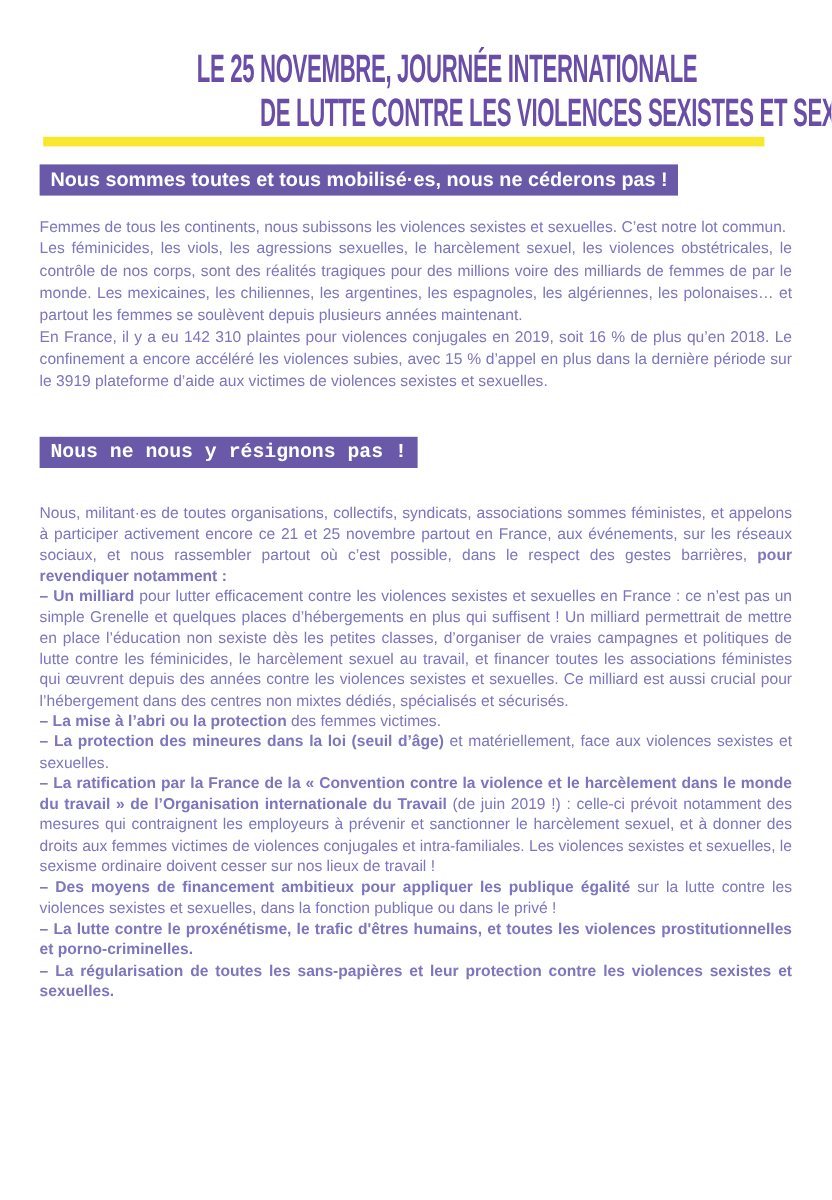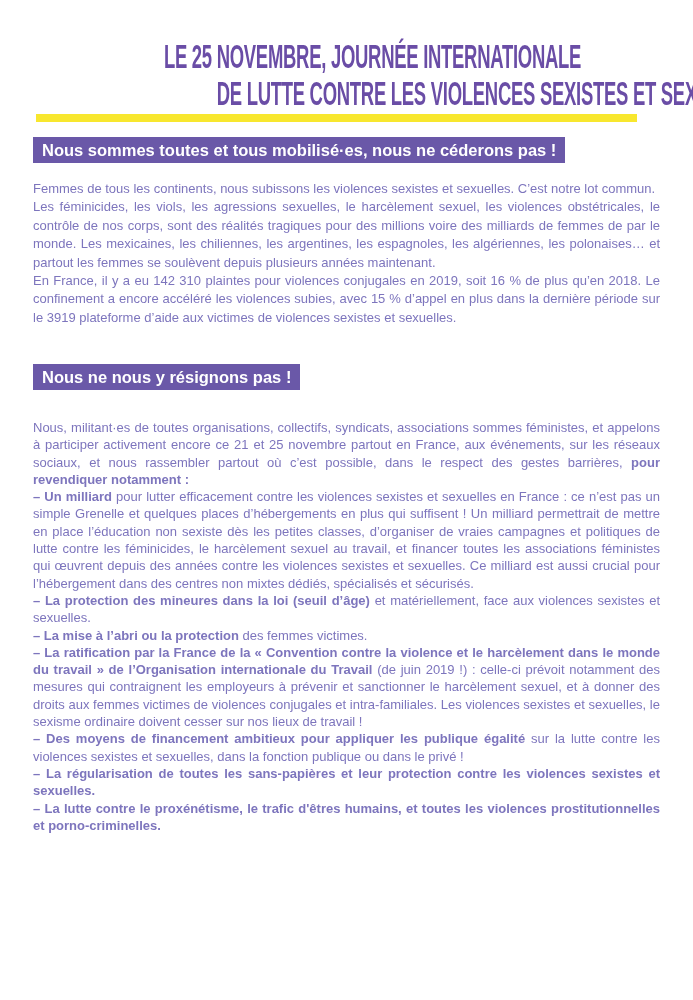--- a/index.html
+++ b/index.html
@@ -21,21 +21,21 @@
     display:inline-block;white-space:nowrap;font-weight:bold;font-size:33px;
     letter-spacing:-0.5px;transform:scaleX(0.56);transform-origin:50% 50%;
   }
   .rule-yellow{position:absolute;left:36px;top:114px;width:601px;height:8px;background:var(--highlight_yellow);}
   
   .banner{
     position:absolute;background:var(--banner_purple);color:#ffffff;font-weight:bold;
     font-size:16.5px;line-height:26px;height:26px;padding:0 9px;white-space:nowrap;
   }
   .banner1{left:17px;top:137px;margin-left:16px;}
-  .banner2{left:33px;top:364px;}
+  .banner2{left:33px;top:364px;font-family:Liberation Mono, monospace;}
   
   .sec{
     position:absolute;left:33px;width:627px;color:var(--body_purple);
     font-size:13px;text-align:justify;
   }
   .sec p{margin:0;padding:0;}
   .sec1{top:168px;line-height:18.4px;margin-top:12px;}
   .sec2{top:395px;line-height:17.3px;margin-top:24px;}
   .sec b{font-weight:bold;}
   
@@ -72,26 +72,26 @@
     </div>
 
   <div class="banner banner2">
     <span>Nous ne nous y résignons pas !</span>
   </div>
 
   <div class="sec sec2">
     <p><span>Nous, militant·es de toutes organisations, collectifs, syndicats, associations sommes féministes, et appelons à participer activement encore ce 21 et 25 novembre partout en France, aux événements, sur les réseaux sociaux, et nous rassembler partout où c’est possible, dans le respect des gestes barrières, </span><b>pour revendiquer notamment :</b></p>
     <div>
         <p><b>– Un milliard</b> pour lutter efficacement contre les violences sexistes et sexuelles en France : ce n’est pas un simple Grenelle et quelques places d’hébergements en plus qui suffisent ! Un milliard permettrait de mettre en place l’éducation non sexiste dès les petites classes, d’organiser de vraies campagnes et politiques de lutte contre les féminicides, le harcèlement sexuel au travail, et financer toutes les associations féministes qui œuvrent depuis des années contre les violences sexistes et sexuelles. Ce milliard est aussi crucial pour l’hébergement dans des centres non mixtes dédiés, spécialisés et sécurisés.</p>
+        <p><b>– La mise à l’abri ou la protection</b> des femmes victimes.</p>
         <p><b>– La protection des mineures dans la loi (seuil d’âge)</b> et matériellement, face aux violences sexistes et sexuelles.</p>
-        <p><b>– La mise à l’abri ou la protection</b> des femmes victimes.</p>
         <p><b>– La ratification par la France de la « Convention contre la violence et le harcèlement dans le monde du travail » de l’Organisation internationale du Travail</b> (de juin 2019 !) : celle-ci prévoit notamment des mesures qui contraignent les employeurs à prévenir et sanctionner le harcèlement sexuel, et à donner des droits aux femmes victimes de violences conjugales et intra-familiales. Les violences sexistes et sexuelles, le sexisme ordinaire doivent cesser sur nos lieux de travail !</p>
         <p><b>– Des moyens de financement ambitieux pour appliquer les publique égalité</b> sur la lutte contre les violences sexistes et sexuelles, dans la fonction publique ou dans le privé !</p>
+        <p><b>– La lutte contre le proxénétisme, le trafic d'êtres humains, et toutes les violences prostitutionnelles et porno-criminelles.</b></p>
         <p><b>– La régularisation de toutes les sans-papières et leur protection contre les violences sexistes et sexuelles.</b></p>
-        <p><b>– La lutte contre le proxénétisme, le trafic d'êtres humains, et toutes les violences prostitutionnelles et porno-criminelles.</b></p>
       </div>
   </div>
 
   <div class="footer-banner">
     <span class="footer-line">Le 21 novembre et le 25 novembre, toutes et tous mobilisé-es</span>
   </div>
 
 </div>
 
 </body></html>

